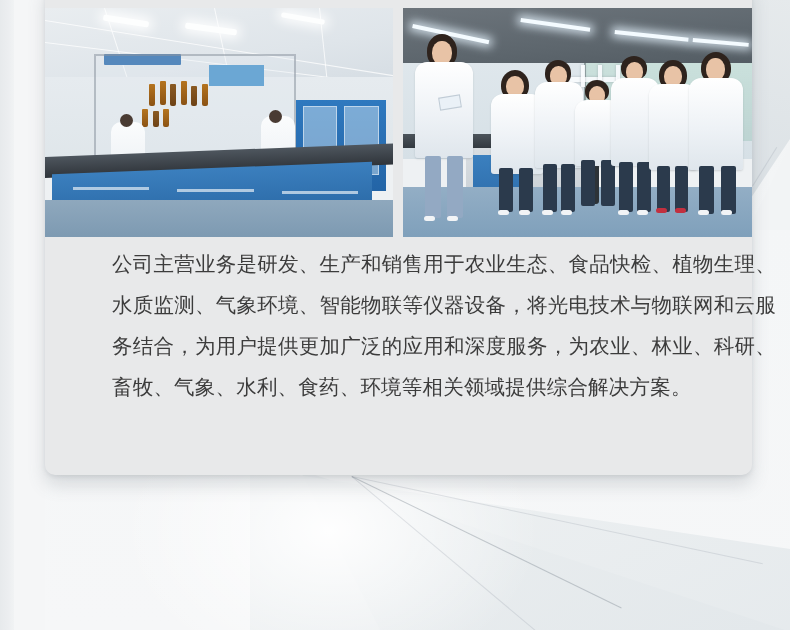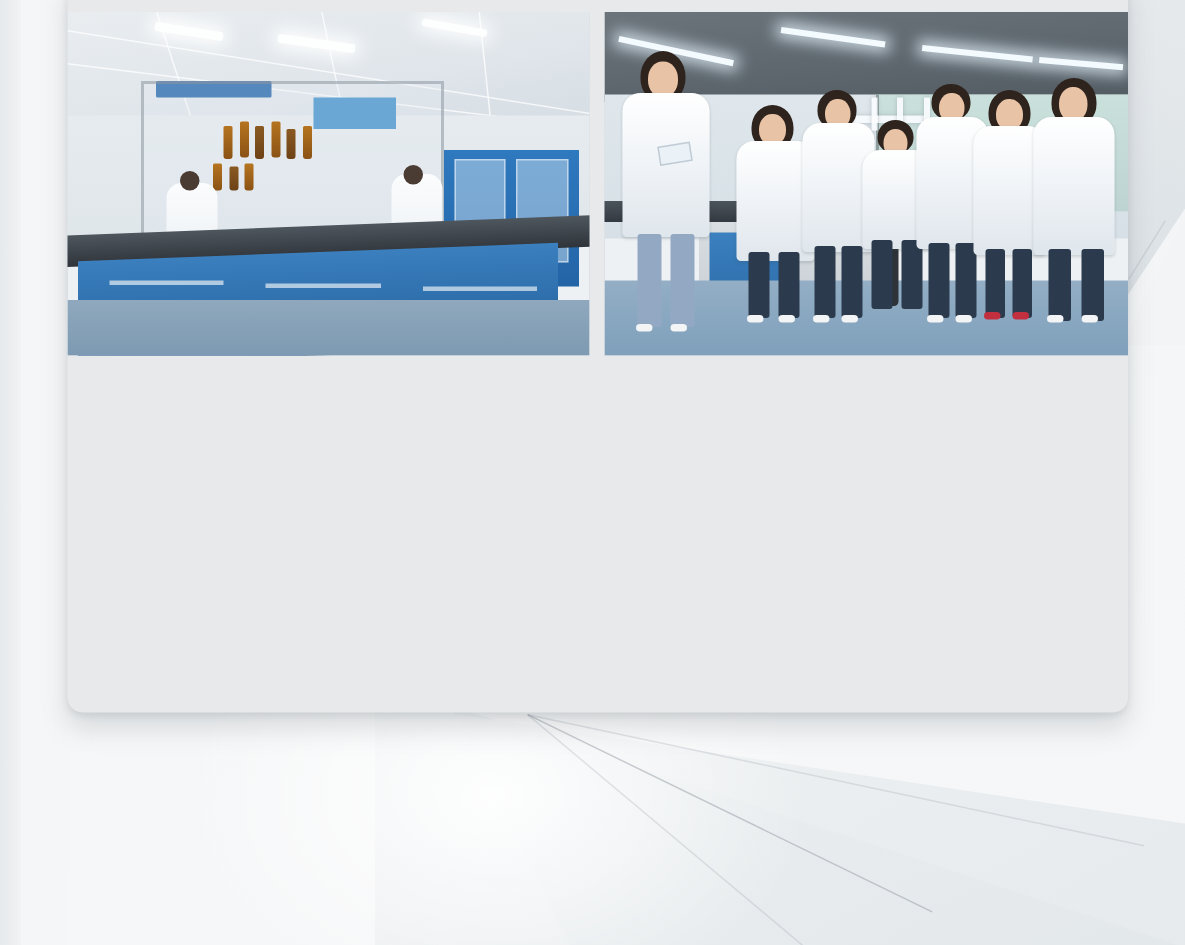--- a/index.html
+++ b/index.html
@@ -401,15 +401,18 @@
           <div class="coat" style="left:286px; top:70px; width:54px; height:92px;"></div>
           <div class="legs" style="left:296px; top:158px; width:15px; height:48px;"></div>
           <div class="legs" style="left:318px; top:158px; width:15px; height:48px;"></div>
           <div class="shoe" style="left:295px; top:202px;"></div>
           <div class="shoe" style="left:318px; top:202px;"></div>
         </div>
       </div>
 
     </div>
 
+    <div class="text-block">
+      <p class="para">公司主营业务是研发、生产和销售用于农业生态、食品快检、植物生理、水质监测、气象环境、智能物联等仪器设备，将光电技术与物联网和云服务结合，为用户提供更加广泛的应用和深度服务，为农业、林业、科研、畜牧、气象、水利、食药、环境等相关领域提供综合解决方案。</p>
+    </div>
 
   </div>
 </div>
 
 </body></html>

